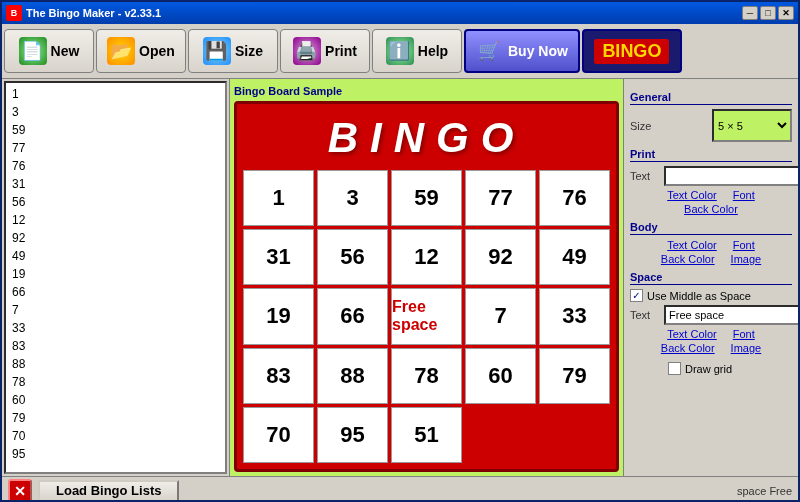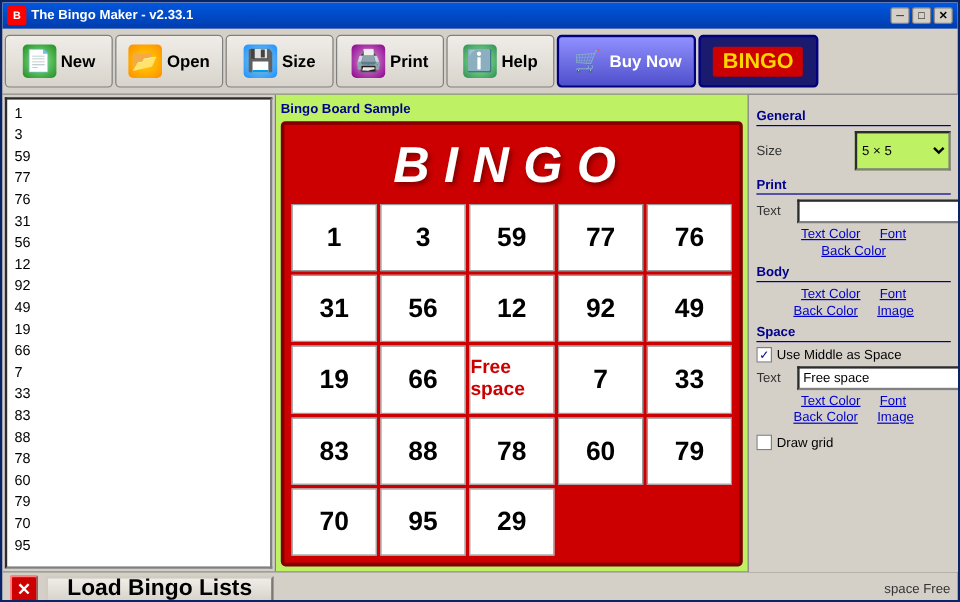--- a/index.html
+++ b/index.html
@@ -311,21 +311,21 @@
       justify-content: center;
       cursor: pointer;
       color: white;
       font-weight: bold;
       font-size: 14px;
     }
     .load-btn {
       background: linear-gradient(to bottom, #f0ede8, #d8d4cc);
       border: 2px outset #d0ccc4;
       padding: 3px 16px;
-      font-size: 19px;
+      font-size: 13px;
       font-weight: bold;
       cursor: pointer;
       height: 22px;
       display: flex;
       align-items: center;
     }
     .space-free-label {
       margin-left: auto;
       color: #333;
       font-size: 11px;
@@ -424,21 +424,21 @@
           <div class="bingo-cell free-space">Free space</div>
           <div class="bingo-cell">7</div>
           <div class="bingo-cell">33</div>
           <div class="bingo-cell">83</div>
           <div class="bingo-cell">88</div>
           <div class="bingo-cell">78</div>
           <div class="bingo-cell">60</div>
           <div class="bingo-cell">79</div>
           <div class="bingo-cell">70</div>
           <div class="bingo-cell">95</div>
-          <div class="bingo-cell">29</div>
+          <div class="bingo-cell">51</div>
         </div>
     </div>
   </div>
 
   <div id="right-panel">
     <div class="section-label">General</div>
     <div class="field-row">
       <span class="field-label">Size</span>
       <select class="size-select">
         <option>5 × 5</option>
@@ -481,21 +481,21 @@
     </div>
     <div class="link-row">
       <span class="link-btn">Text Color</span>
       <span class="link-btn">Font</span>
     </div>
     <div class="link-row">
       <span class="link-btn">Back Color</span>
       <span class="link-btn">Image</span>
     </div>
 
-    <div style="margin-top:8px;" class="checkbox-row">
+    <div style="margin-top:8px;margin-left:38px;" class="checkbox-row">
       <div class="cb"></div>
       <span>Draw grid</span>
     </div>
   </div>
 </div>
 
 <div id="bottom-bar">
   <div class="delete-btn">
     <span>✕</span>
   </div>

